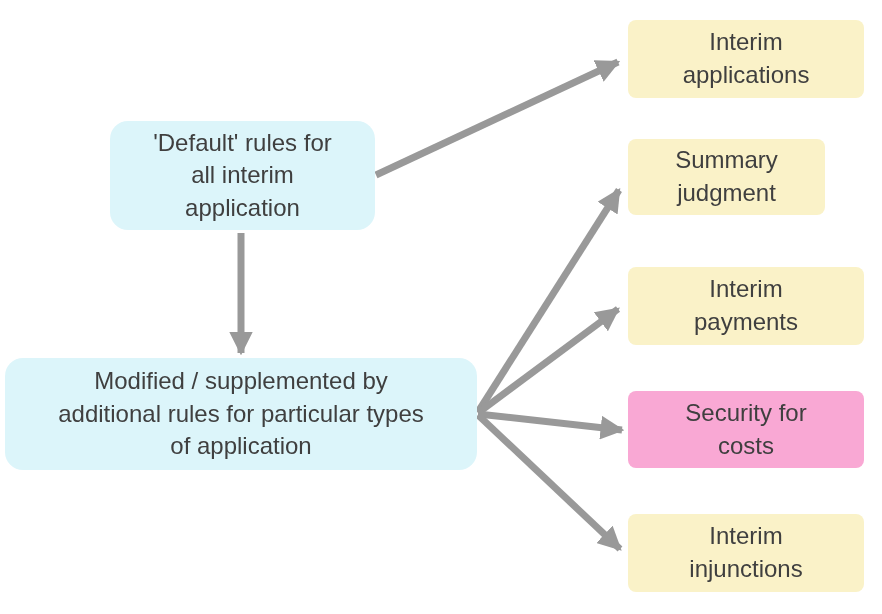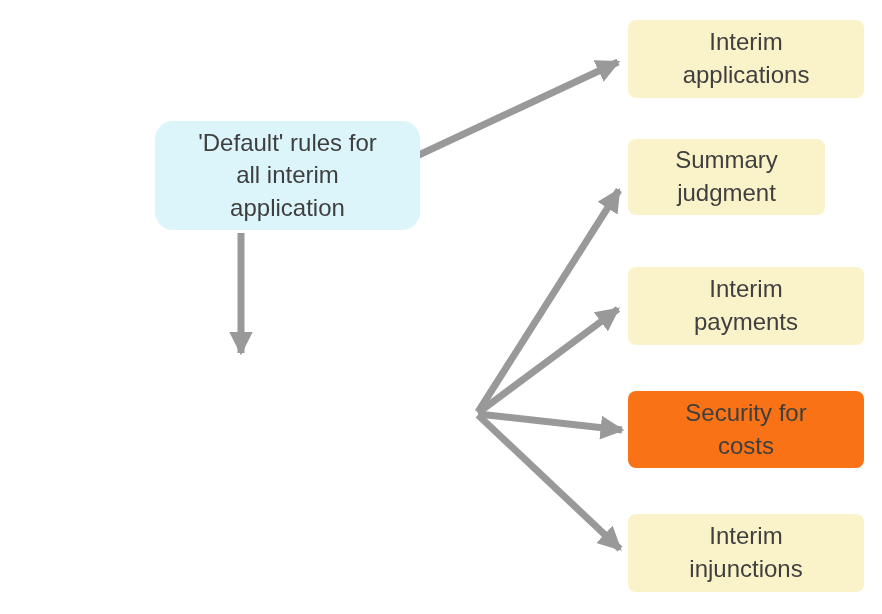--- a/index.html
+++ b/index.html
@@ -34,21 +34,21 @@
     color: #3f3f3f;
   }
   .box.source {
     background: #dcf5fa;
     border-radius: 18px;
   }
   .box.target {
     background: #faf2c8;
     border-radius: 8px;
   }
-  .src-default   { left: 110px; top: 121px; width: 265px; height: 109px; margin-left: 45px; }
+  .src-default   { left: 110px; top: 121px; width: 265px; height: 109px; }
   .src-modified  { left: 5px;   top: 358px; width: 472px; height: 112px; }
   .tgt-1 { left: 628px; top: 20px;  width: 236px; height: 78px; }
   .tgt-2 { left: 628px; top: 139px; width: 197px; height: 76px; }
   .tgt-3 { left: 628px; top: 267px; width: 236px; height: 78px; }
   .tgt-4 { left: 628px; top: 391px; width: 236px; height: 77px; }
   .tgt-5 { left: 628px; top: 514px; width: 236px; height: 78px; }
   line.arrow {
     stroke: #999999;
     stroke-width: 7;
   }
@@ -69,29 +69,32 @@
     <line class="arrow" x1="478" y1="412" x2="619" y2="190" marker-end="url(#ah)" style="stroke: rgb(153, 153, 153);"></line>
     <line class="arrow" x1="478" y1="413" x2="618" y2="309" marker-end="url(#ah)" style="stroke: rgb(153, 153, 153);"></line>
     <line class="arrow" x1="478" y1="414" x2="622" y2="430" marker-end="url(#ah)" style="stroke: rgb(153, 153, 153);"></line>
     <line class="arrow" x1="478" y1="415" x2="620" y2="549" marker-end="url(#ah)" style="stroke: rgb(153, 153, 153);"></line>
   </svg>
 
   <div class="box source src-default" style="background-color: rgb(220, 245, 250);">'Default' rules for
 all interim
 application</div>
 
+  <div class="box source src-modified" style="background-color: rgb(220, 245, 250);">Modified / supplemented by
+additional rules for particular types
+of application</div>
 
   <div class="box target tgt-1" style="background-color: rgb(250, 242, 200);">Interim
 applications</div>
 
   <div class="box target tgt-2" style="background-color: rgb(250, 242, 200);">Summary
 judgment</div>
 
   <div class="box target tgt-3" style="background-color: rgb(250, 242, 200);">Interim
 payments</div>
 
-  <div class="box target tgt-4" style="background-color: #f97316;">Security for
+  <div class="box target tgt-4" style="background-color: #f9a8d4;">Security for
 costs</div>
 
   <div class="box target tgt-5" style="background-color: rgb(250, 242, 200);">Interim
 injunctions</div>
 
 </div>
 
 </body></html>

